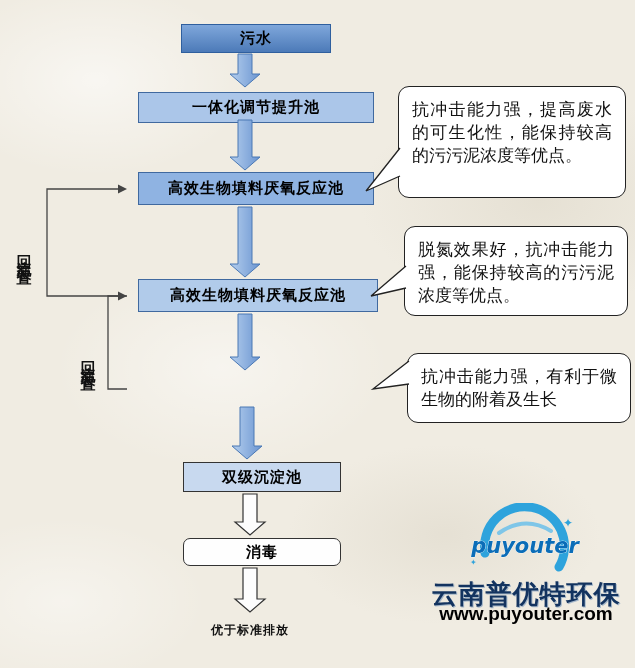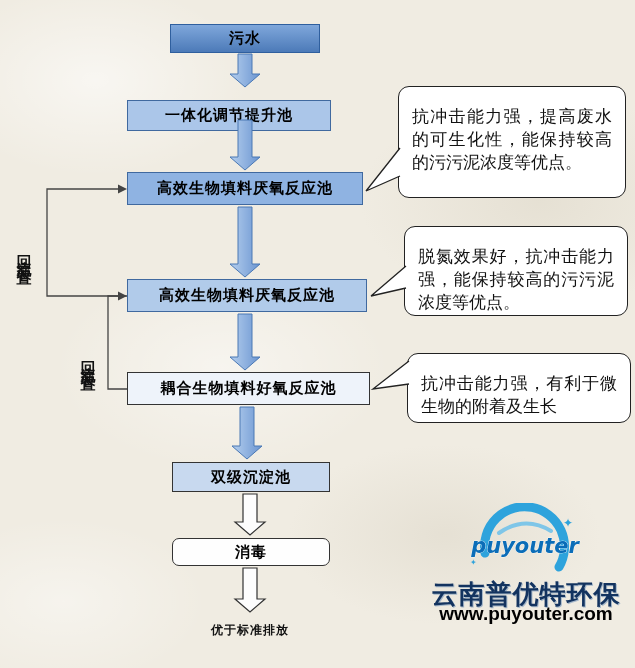--- a/index.html
+++ b/index.html
@@ -10,30 +10,30 @@
       radial-gradient(ellipse 260px 160px at 15% 12%, rgba(255,255,255,.55), rgba(255,255,255,0) 60%),
       radial-gradient(ellipse 300px 180px at 85% 30%, rgba(214,207,190,.40), rgba(214,207,190,0) 60%),
       radial-gradient(ellipse 280px 170px at 35% 55%, rgba(255,255,255,.45), rgba(255,255,255,0) 60%),
       radial-gradient(ellipse 260px 150px at 70% 80%, rgba(210,203,186,.35), rgba(210,203,186,0) 60%),
       radial-gradient(ellipse 240px 140px at 10% 90%, rgba(255,255,255,.40), rgba(255,255,255,0) 60%),
       #f0ece2;
   }
   .node{
     position:absolute;display:flex;align-items:center;justify-content:center;
     box-sizing:border-box;border:1px solid #40699f;
-    font-weight:bold;font-size:15px;color:#000;letter-spacing:1px;
+    font-weight:bold;font-size:15px;color:#000;letter-spacing:1px;margin-left:11px;
   }
   .node.white-border{border-color:#333;}
   .plain-label{
     position:absolute;display:flex;align-items:center;justify-content:center;
     font-weight:600;font-size:12px;color:#111;letter-spacing:1px;
   }
   .callout{
     position:absolute;box-sizing:border-box;background:#fff;
-    border:1.3px solid #222;border-radius:11px;padding:18px 13px;
+    border:1.3px solid #222;border-radius:11px;padding:11px 13px;
     font-family:"DejaVu Serif","Liberation Serif",serif;
     font-size:17px;line-height:23px;color:#111;text-align:justify;
   }
   .vlabel{
     position:absolute;writing-mode:vertical-rl;text-orientation:upright;
     font-size:15px;font-weight:bold;color:#111;letter-spacing:5px;
     font-family:"Liberation Sans",sans-serif;
   }
   .overlay{position:absolute;left:0;top:0;pointer-events:none;}
   .brand{position:absolute;left:420px;width:212px;text-align:center;}
@@ -43,27 +43,26 @@
   .phone{top:624px;font-size:25px;font-weight:bold;color:#1766c0;letter-spacing:1px;}
   .logo-text{font-family:"DejaVu Sans",sans-serif;font-style:italic;font-weight:bold;}
 </style>
 </head>
 <body>
 
 <div class="canvas">
 
   <div class="node" style="left:170px;top:24px;width:150px;height:29px;background:linear-gradient(180deg,#7fa7db,#4c7ab8);border-color:#2f5f9e;">污水</div>
 
-  <div class="node" style="left:127px;top:100px;width:204px;height:31px;background:#abc6e9;">一体化调节提升池</div>
+  <div class="node" style="left:127px;top:92px;width:236px;height:31px;background:#abc6e9;">一体化调节提升池</div>
 
   <div class="node" style="left:127px;top:172px;width:236px;height:33px;background:#8fb3e2;">高效生物填料厌氧反应池</div>
 
   <div class="node" style="left:127px;top:279px;width:240px;height:33px;background:#b1cbea;">高效生物填料厌氧反应池</div>
 
-  <div class="node white-border" style="left:127px;top:372px;width:243px;height:33px;background:#eef3fa;">耦合生物填料好氧反应池</div>
 
   <div class="node white-border" style="left:172px;top:462px;width:158px;height:30px;background:#c8d9ef;">双级沉淀池</div>
 
   <div class="node white-border" style="left:172px;top:538px;width:158px;height:28px;background:#fefefe;border-radius:7px;">消毒</div>
 
   <div class="plain-label" style="left:180px;top:618px;width:140px;height:24px;">优于标准排放</div>
 
   <div class="vlabel" style="left:14px;top:243px;height:95px;">回流装置</div>
   <div class="vlabel" style="left:78px;top:349px;height:95px;">回流装置</div>
 

